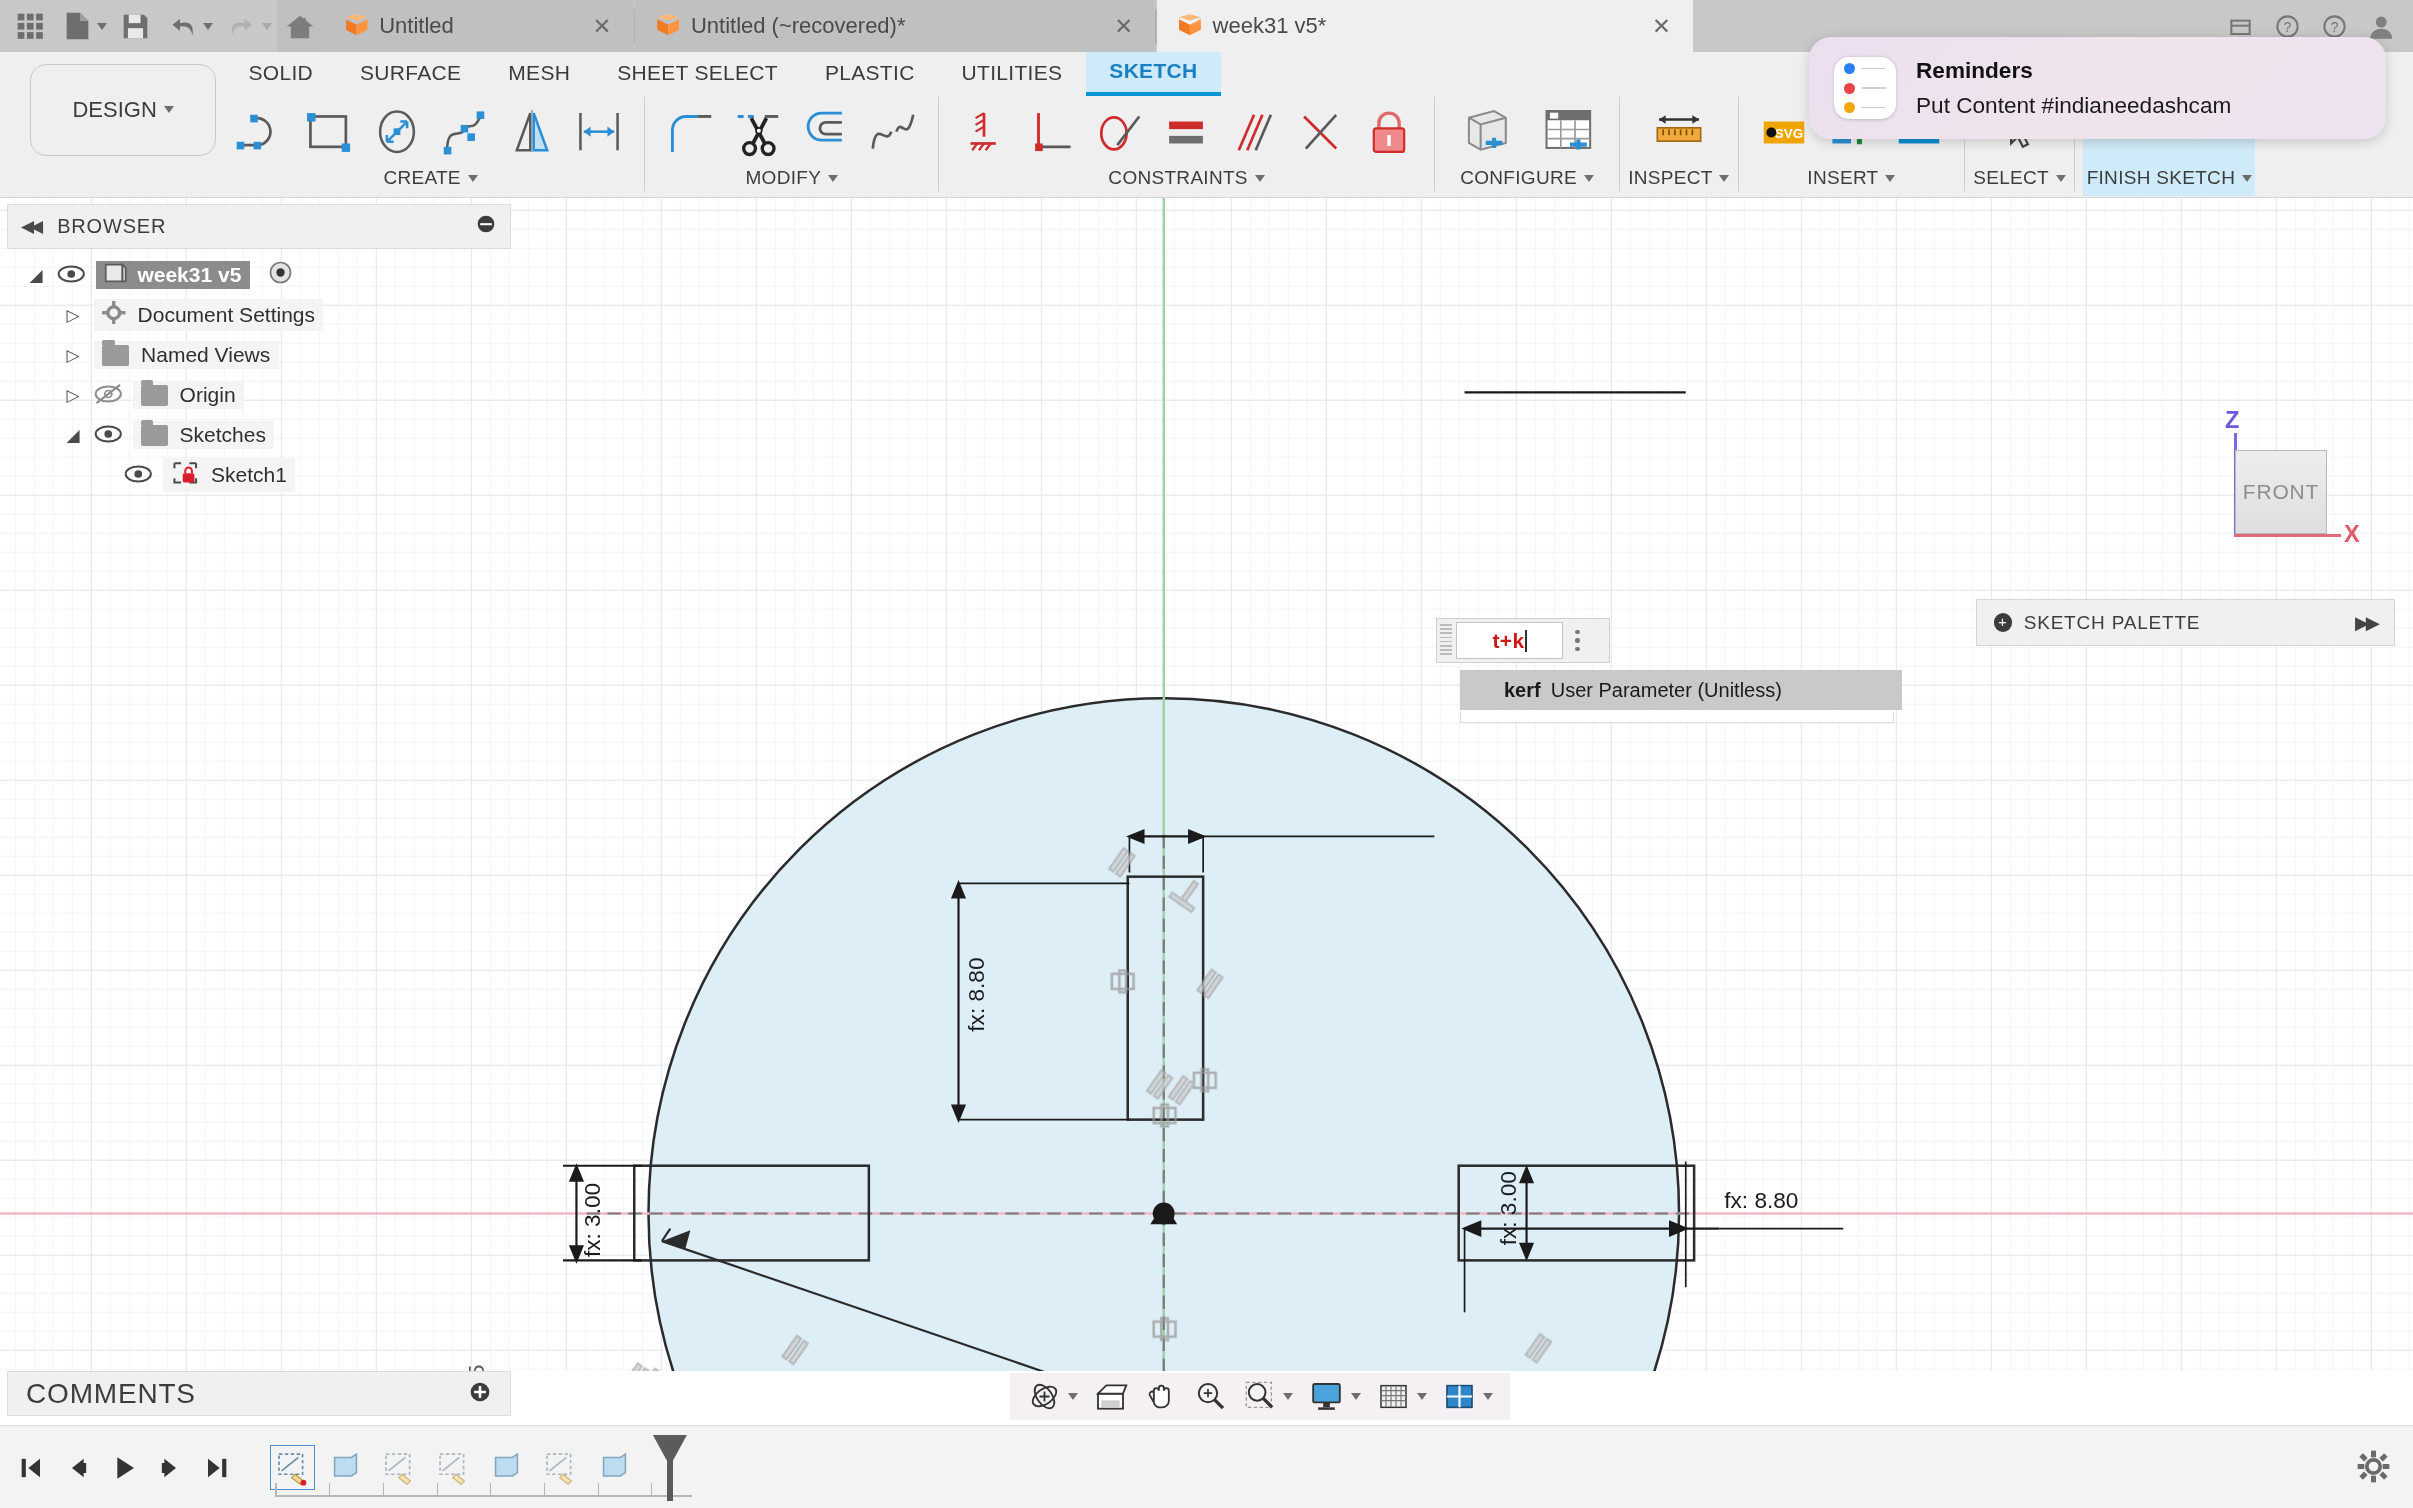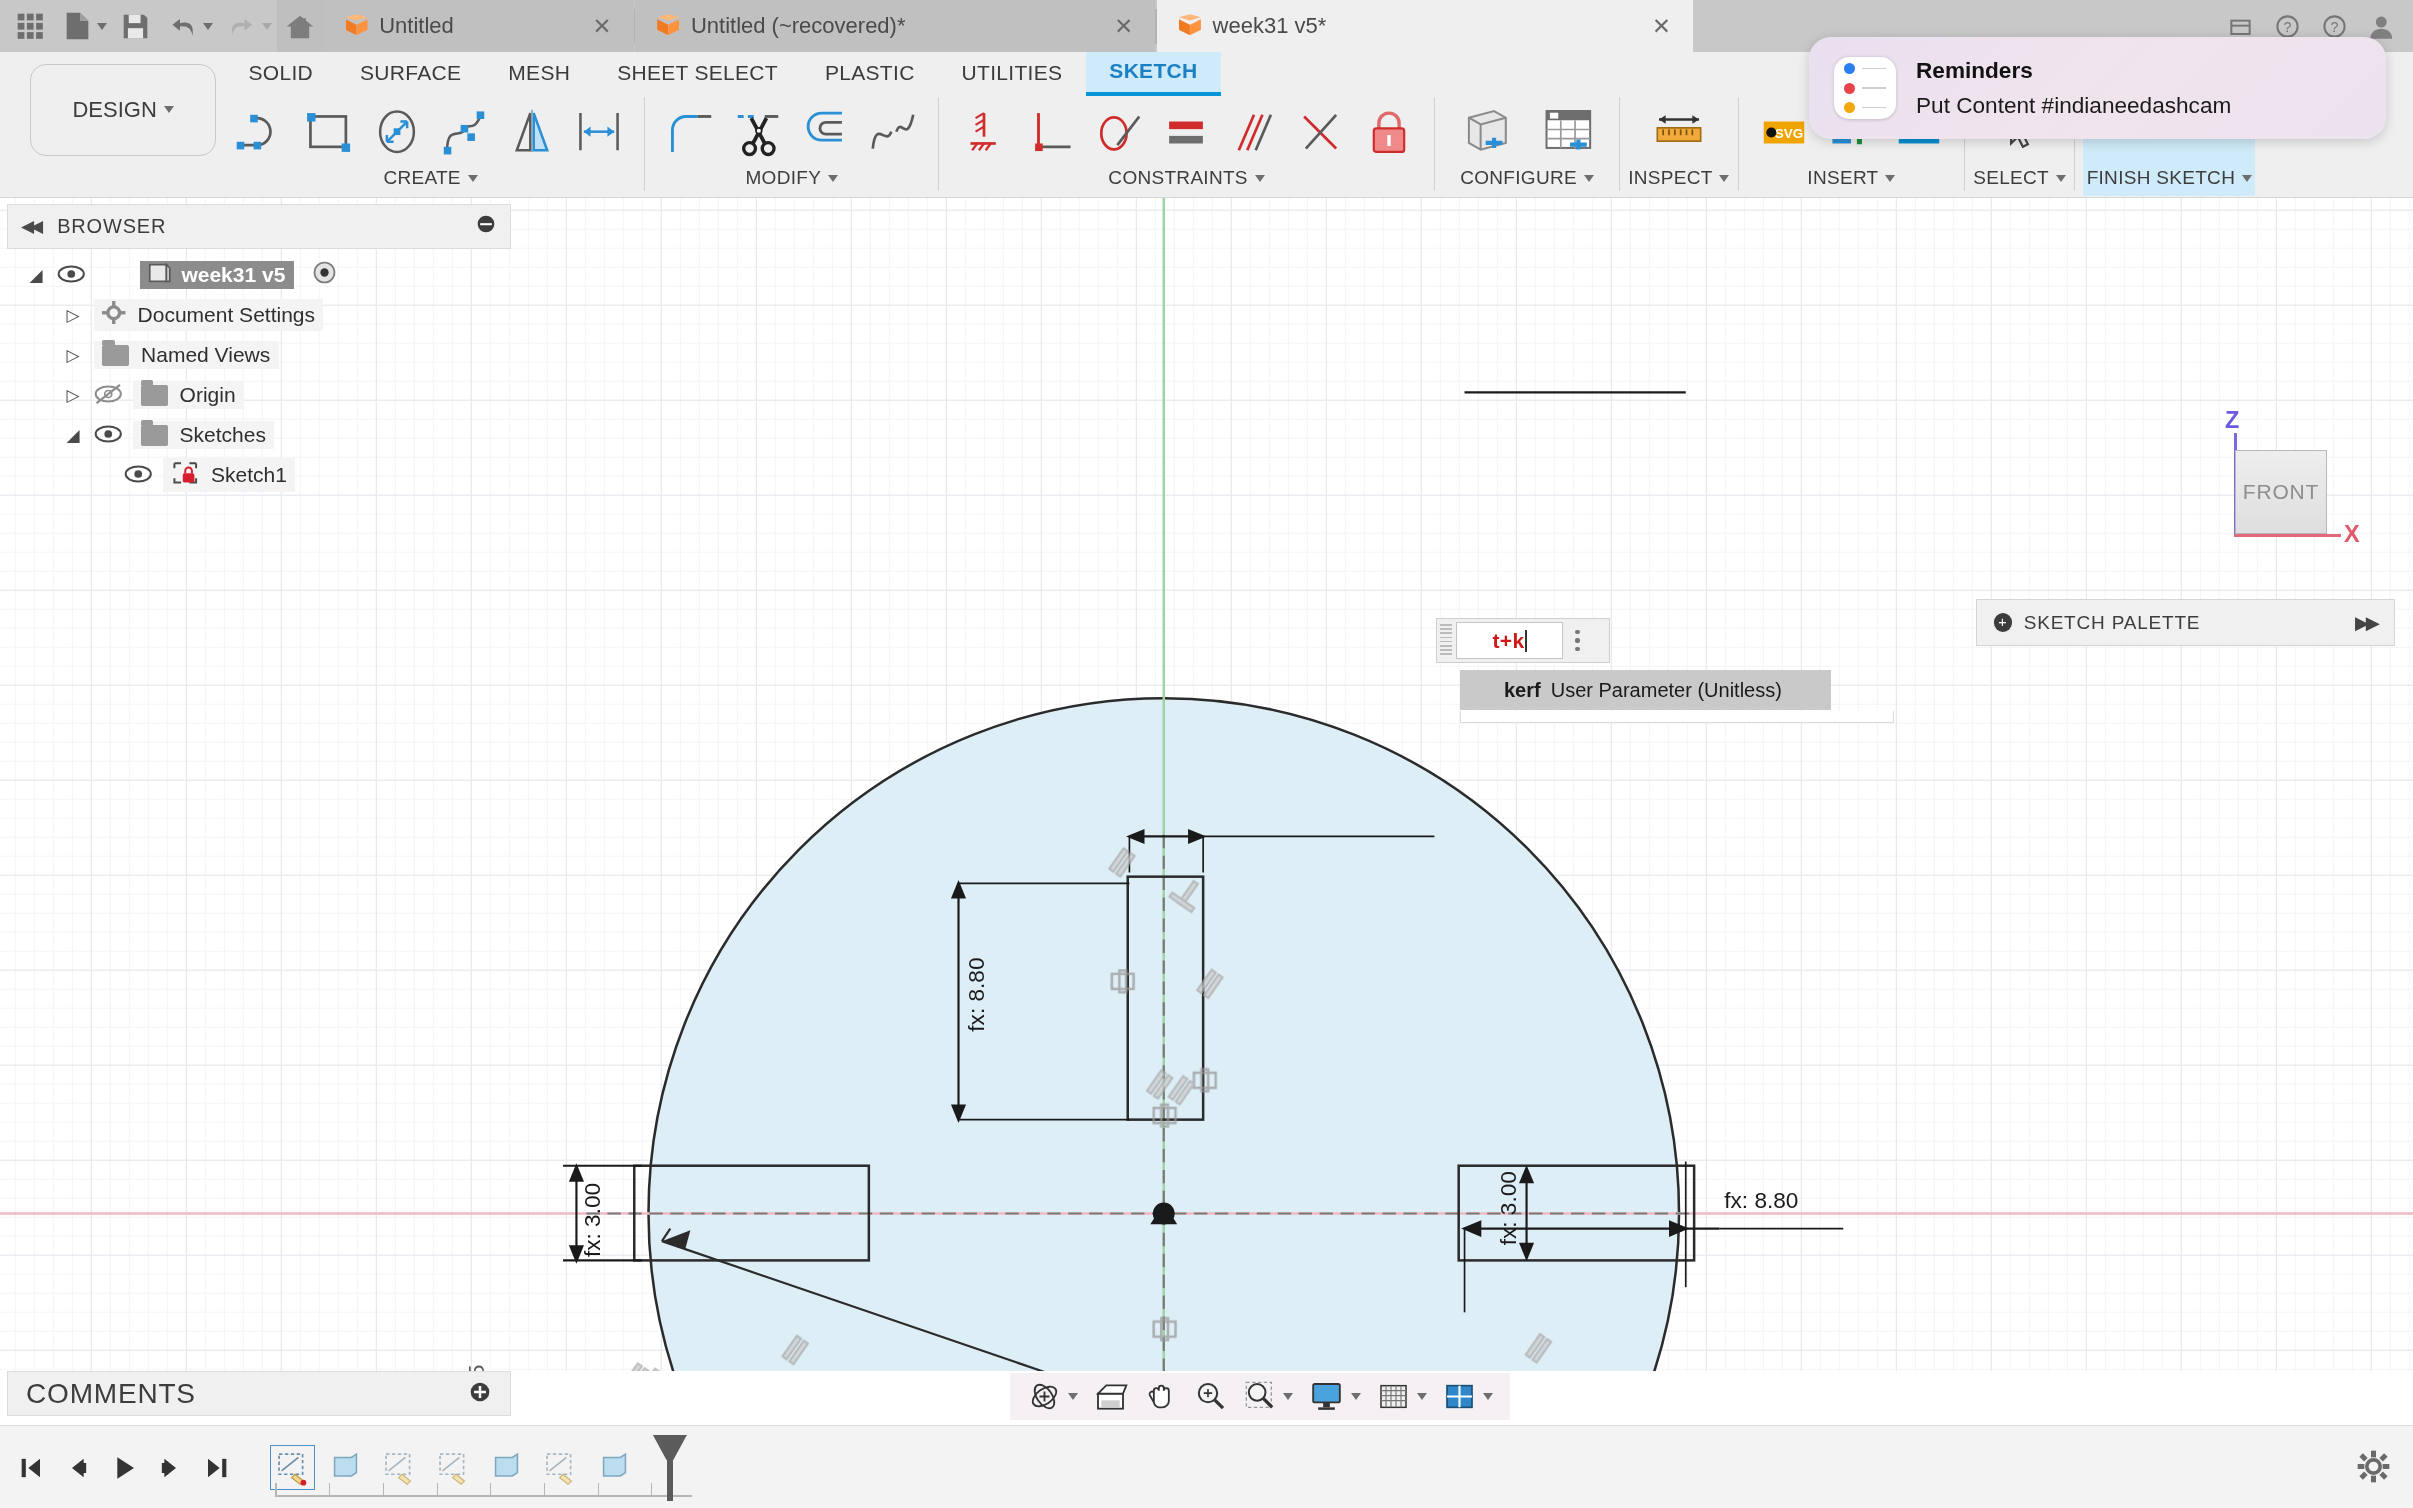--- a/index.html
+++ b/index.html
@@ -148,21 +148,21 @@
      background:repeating-linear-gradient(to bottom,#bbb 0 1.7px,transparent 1.7px 4.2px);}
   .dim-input{
     width:107px;height:37px;background:#fff;border:0.8px solid #c4c4c4;margin-left:4.2px;
     display:flex;align-items:center;justify-content:center;
     color:#d01919;font-size:21px;font-weight:bold;letter-spacing:0.4px;
   }
   .caretbar{display:inline-block;width:1.7px;height:22px;background:#333;margin-left:0.8px;vertical-align:-3.4px;}
   .dim-dots{width:28.5px;display:flex;flex-direction:column;align-items:center;gap:4.2px;}
   .dim-dots i{width:4.2px;height:4.2px;border-radius:50%;background:#777;display:block;}
   .autocomplete {
-    position:absolute; left:1460px; top:670px; width:371px; height:40px;
+    position:absolute; left:1460px; top:670px; width:442px; height:40px;
     background:#c9c9c9; display:flex; align-items:center; padding:0 0 0 44px;
     font-size:20px; color:#1a1a1a;
   }
   .ac-name{font-weight:bold;margin-right:10px;}
   .autocomplete-shadow{
     position:absolute;left:1460px;top:711px;width:434px;height:11.7px;background:#fff;border:0.8px solid #dcdcdc;border-top:none;
   }
 
   
   .notif {
@@ -820,21 +820,21 @@
 
 <div class="tree">
   <div class="tnode sel">
     <span class="disc">◢</span>
     <span class="eye">
       <svg width="28.5" height="22" viewBox="0 0 34 26">
             <ellipse cx="17" cy="13" rx="15" ry="9" fill="none" stroke="#4a4a4a" stroke-width="2.4"></ellipse>
             <circle cx="17" cy="13" r="4.6" fill="#4a4a4a"></circle>
           </svg>
     </span>
-    <span class="label" style="display:flex;align-items:center;gap:10px;margin-left:44px;">
+    <span class="label" style="display:flex;align-items:center;gap:10px;">
       <span>
         <svg width="23.5" height="20" viewBox="0 0 28 24">
               <rect x="2" y="2" width="20" height="20" fill="#e9e9e9" stroke="#5a5a5a" stroke-width="2"></rect>
               <path d="M22 2 l4 4 v16 h-4z" fill="#cfcfcf" stroke="#5a5a5a" stroke-width="2"></path>
             </svg>
       </span>
       <span>week31 v5</span>
     </span>
     <span style="margin-left:8.4px;">
       <svg width="25" height="25" viewBox="0 0 30 30">

